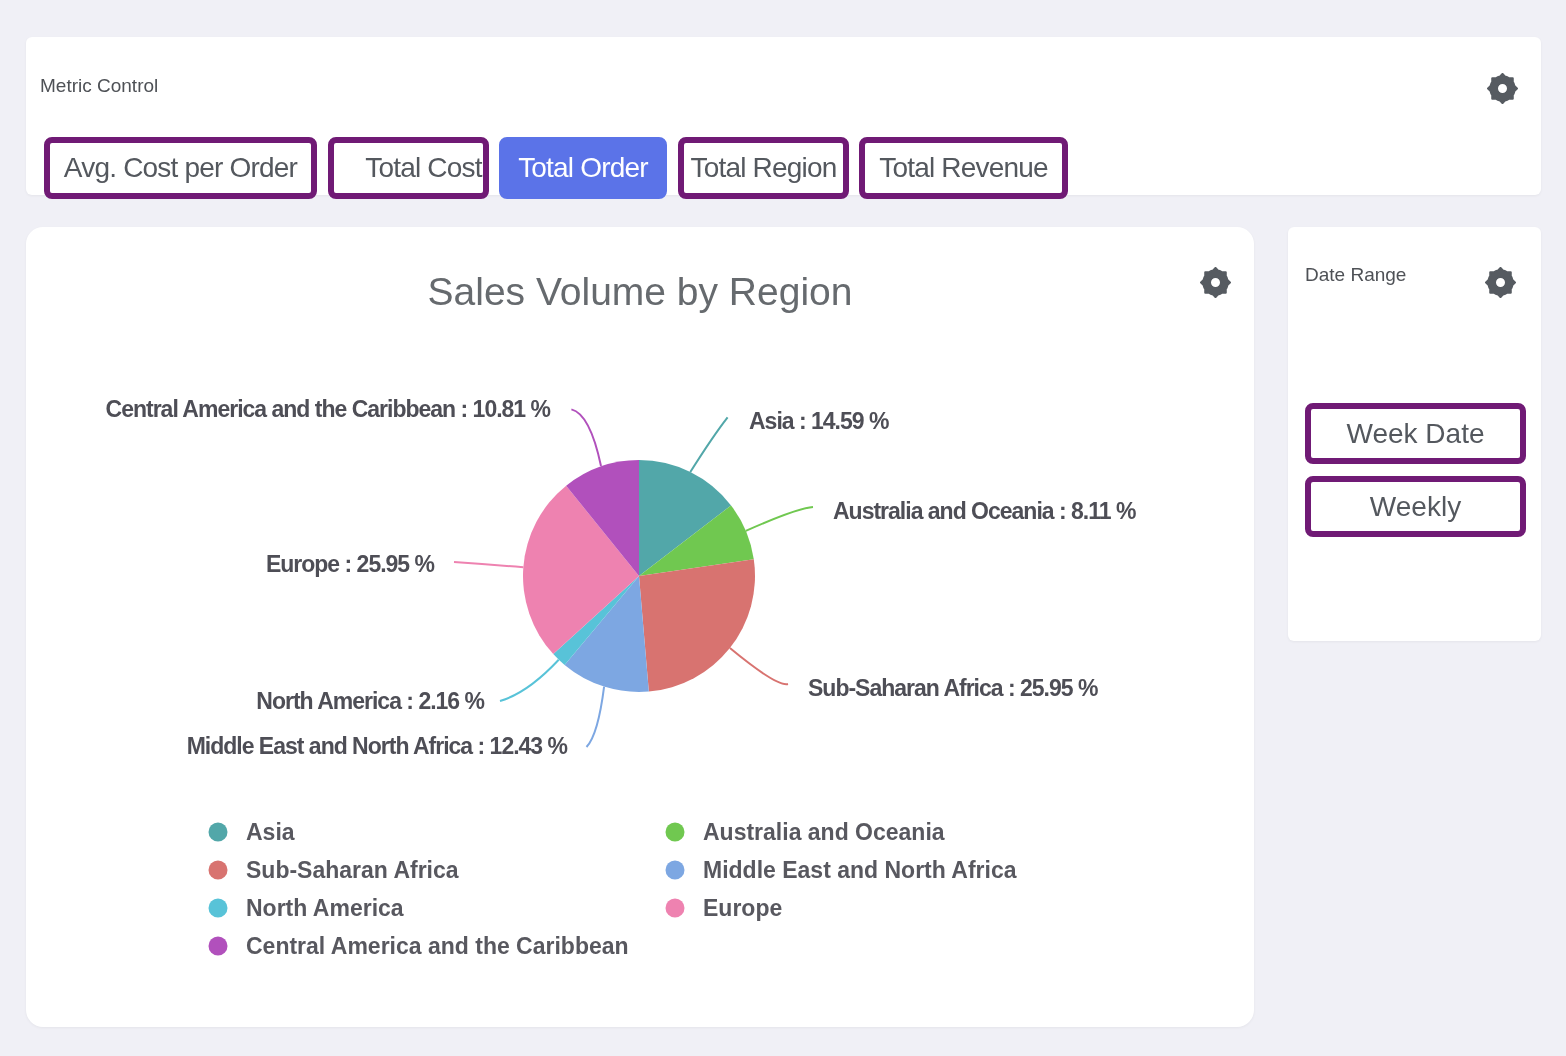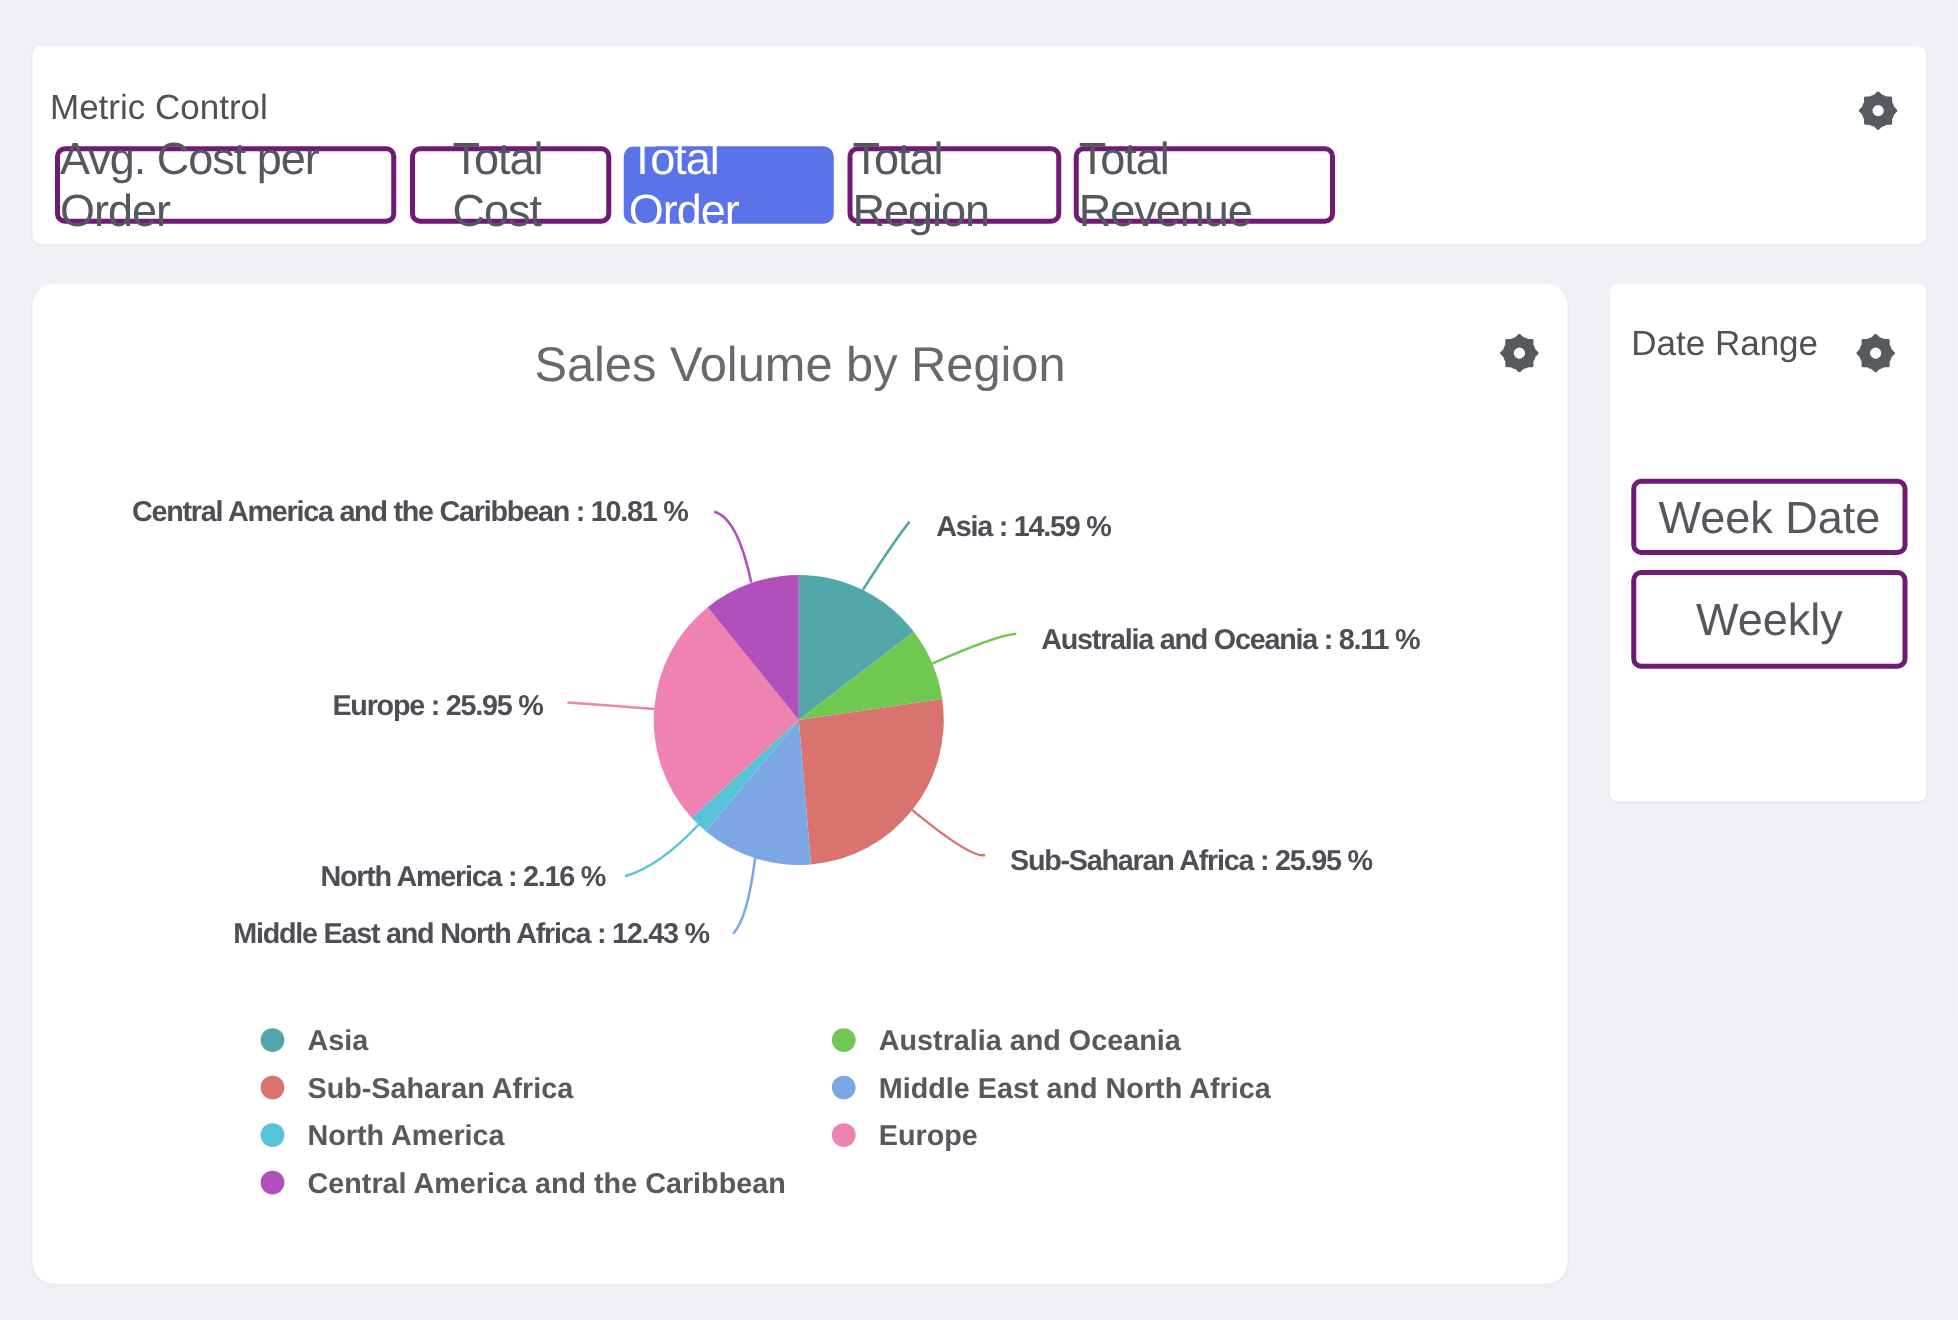--- a/index.html
+++ b/index.html
@@ -1,23 +1,23 @@
 <!DOCTYPE html>
 <html><head>
 <meta charset="utf-8">
 <style>
   * { margin:0; padding:0; box-sizing:border-box; }
   html,body { width:1566px; height:1056px; background:#f0f0f6; font-family:"Liberation Sans", sans-serif; overflow:hidden; }
   .card { position:absolute; background:#fff; border-radius:6px; box-shadow:0 1px 3px rgba(0,0,0,0.05); }
   #card-top { left:26px; top:37px; width:1515px; height:158px; }
   #card-chart { left:26px; top:227px; width:1228px; height:800px;border-radius:17px; }
   #card-date { left:1288px; top:227px; width:253px; height:414px; }
-  .panel-title { position:absolute; font-size:28px; line-height:29px; color:#4e5156; }
-  .btn { position:absolute; height:62px; border:4px solid #701a75; border-radius:8px; background:#fff;
-         color:#54585e; font-size:36px; display:flex; align-items:center; justify-content:center; }
+  .panel-title { position:absolute; font-size:19px; line-height:29px; color:#4e5156; }
+  .btn { position:absolute; height:62px; border:6px solid #701a75; border-radius:8px; background:#fff;
+         color:#54585e; font-size:28px; display:flex; align-items:center; justify-content:center;margin-top:20px; }
   .btn.sel { background:#5b73e8; border-color:#5b73e8; color:#ffffff; }
   .gear { position:absolute; width:31px; height:31px; }
   #card-top .btn { letter-spacing:-0.8px; }
 </style>
 </head>
 <body>
 
 <div class="card" id="card-top">
   <div class="panel-title" style="left:14px; top:34px;">Metric Control</div>
   <svg class="gear" style="left:1461px; top:36px;" viewBox="-1.5 -1.5 31 31">
@@ -85,14 +85,14 @@
     </g>
   </svg>
 </div>
 
 <div class="card" id="card-date">
   <div class="panel-title" style="left:17px; top:33px;">Date Range</div>
   <svg class="gear" style="left:196.5px; top:39.5px;" viewBox="-1.5 -1.5 31 31">
       <path d="M11.48,2.16 L14.00,-0.40 L16.52,2.16 A12.1,12.1 0 0 1 20.59,3.85 L24.18,3.82 L24.15,7.41 A12.1,12.1 0 0 1 25.84,11.48 L28.40,14.00 L25.84,16.52 A12.1,12.1 0 0 1 24.15,20.59 L24.18,24.18 L20.59,24.15 A12.1,12.1 0 0 1 16.52,25.84 L14.00,28.40 L11.48,25.84 A12.1,12.1 0 0 1 7.41,24.15 L3.82,24.18 L3.85,20.59 A12.1,12.1 0 0 1 2.16,16.52 L-0.40,14.00 L2.16,11.48 A12.1,12.1 0 0 1 3.85,7.41 L3.82,3.82 L7.41,3.85 A12.1,12.1 0 0 1 11.48,2.16 Z M19.6,14.0 A5.6,5.6 0 1 0 8.4,14.0 A5.6,5.6 0 1 0 19.6,14.0 Z" fill="#565b61" fill-rule="evenodd" stroke="#565b61" stroke-width="2.2" stroke-linejoin="round"></path>
     </svg>
   <div class="btn" style="left:17px; top:156px; width:221px; height:61px;">Week Date</div>
-  <div class="btn" style="left:17px; top:229px; width:221px; height:79px;">Weekly</div>
+  <div class="btn" style="left:17px; top:229px; width:221px; height:61px;">Weekly</div>
 </div>
 
 </body></html>

